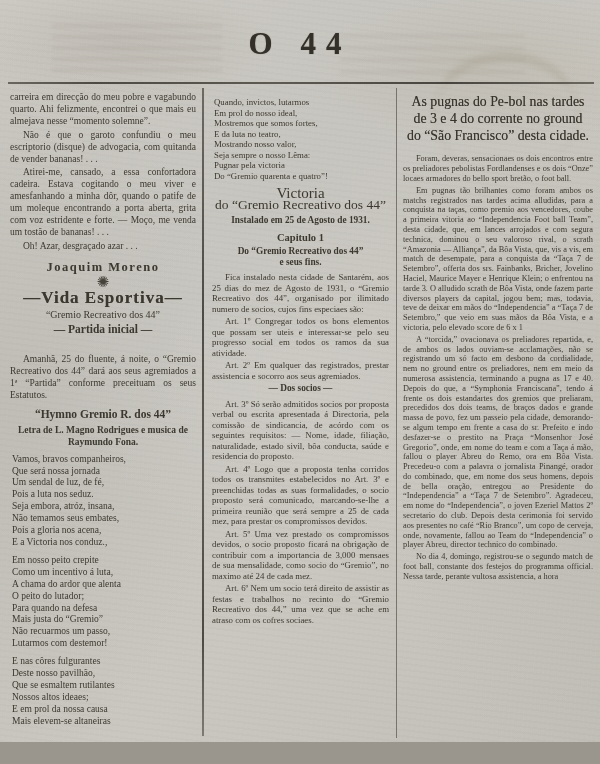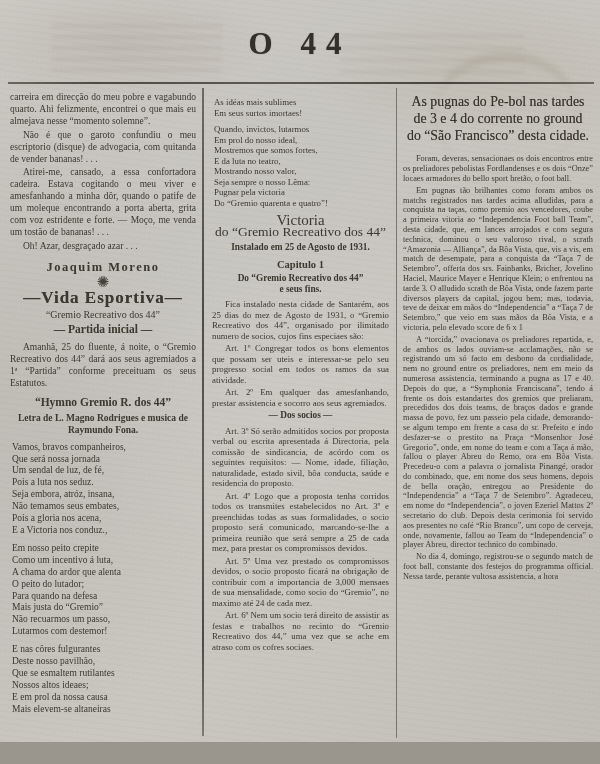--- a/index.html
+++ b/index.html
@@ -41,21 +41,21 @@
   .col-2{left:212px;width:177px;font-size:8.8px;line-height:10.5px;}
   .col-3{left:403px;width:190px;font-size:8.3px;line-height:9.8px;}
   .p{margin:0 0 2px 0;text-indent:13px;}
   .p-first{text-indent:0;}
   .verse{white-space:pre-line;text-align:left;margin:5px 0 6px 2px;}
   .sig{text-align:center;font-weight:bold;font-size:12.5px;letter-spacing:1.5px;margin:9px 0 2px;}
   .ornament{text-align:center;font-size:15px;margin:3px 0 2px;color:#45423a;}
   .vida-title{text-align:center;font-weight:bold;font-size:17px;letter-spacing:1px;margin:3px 0 5px;
     text-shadow:0 0 .6px rgba(50,46,38,.6);}
   .sub-quote{text-align:center;font-size:10px;margin:3px 0 4px;text-indent:0;}
-  .sub-dash{text-align:center;font-weight:bold;font-size:11.5px;margin:4px 0 6px;text-indent:0;}
+  .sub-dash{text-align:center;font-weight:bold;font-size:11.5px;margin:4px 0 18px;text-indent:0;}
   .hymn-title{text-align:center;font-weight:bold;font-size:11.5px;margin:7px 0 4px;text-indent:0;}
   .credits{text-align:center;font-weight:bold;font-size:9.5px;margin:2px 6px 4px;text-indent:0;}
   .estatutos-1{text-align:center;font-size:15px;margin:7px 0 0;text-indent:0;}
   .estatutos-2{text-align:center;font-size:13.5px;margin:1px 0 5px;text-indent:0;}
   .installed{text-align:center;font-weight:bold;font-size:9.3px;margin:3px 0 6px;text-indent:0;}
   .cap{text-align:center;font-weight:bold;font-size:10.5px;margin:7px 0 3px;text-indent:0;}
   .cap-sub{text-align:center;font-weight:bold;font-size:9.3px;margin:1px 0 5px;white-space:pre-line;}
   .headline{text-align:center;font-size:13.8px;line-height:16.8px;margin:2px 2px 10px;text-indent:0;
     color:#37342c;text-shadow:0 0 .5px rgba(50,46,38,.55);}
   .txt{color:#3b382f;}
@@ -106,39 +106,37 @@
 Lutarmos com destemor!</div>
     <div class="verse">E nas côres fulgurantes
 Deste nosso pavilhão,
 Que se esmaltem rutilantes
 Nossos altos ideaes;
 E em prol da nossa causa
 Mais elevem-se altaneiras</div>
   </div>
 
   <div class="col col-2">
-    <div class="verse">As idéas mais sublimes
-Em seus surtos imortaes!</div>
     <div class="verse">Quando, invictos, lutarmos
 Em prol do nosso ideal,
 Mostremos que somos fortes,
 E da luta no teatro,
 Mostrando nosso valor,
 Seja sempre o nosso Lêma:
 Pugnar pela victoria
 Do “Gremio quarenta e quatro”!</div>
     <div class="estatutos-1">Victoria</div>
     <div class="estatutos-2">do “Gremio Recreativo dos 44”</div>
     <div class="installed">Instalado em 25 de Agosto de 1931.</div>
     <div class="cap">Capitulo 1</div>
     <div class="cap-sub">Do “Gremio Recreativo dos 44”
 e seus fins.</div>
     <div class="p txt">Fica instalado nesta cidade de Santarém, aos 25 dias do mez de Agosto de 1931, o “Gremio Recreativo dos 44”, organisado por ilimitado numero de socios, cujos fins especiaes são:</div>
     <div class="p txt">Art. 1º Congregar todos os bons elementos que possam ser uteis e interessar-se pelo seu progresso social em todos os ramos da sua atividade.</div>
-    <div class="p txt">Art. 2º Em qualquer das amesfanhando, prestar assistencia e socorro aos seus agremiados.</div>
+    <div class="p txt">Art. 2º Em qualquer das registrados, prestar assistencia e socorro aos seus agremiados.</div>
     <div class="cap-sub">— Dos socios —</div>
     <div class="p txt">Art. 3º Só serão admitidos socios por proposta verbal ou escrita apresentada á Directoria, pela comissão de sindicancia, de acórdo com os seguintes requisitos: — Nome, idade, filiação, naturalidade, estado sivil, bôa conducta, saúde e residencia do proposto.</div>
     <div class="p txt">Art. 4º Logo que a proposta tenha corridos todos os transmites estabelecidos no Art. 3º e preenchidas todas as suas formalidades, o socio proposto será comunicado, marcando-se-lhe a primeira reunião que será sempre a 25 de cada mez, para prestar os compromissos devidos.</div>
     <div class="p txt">Art. 5º Uma vez prestado os compromissos devidos, o socio proposto ficará na obrigação de contribuir com a importancia de 3,000 mensaes de sua mensalidade, como socio do “Gremio”, no maximo até 24 de cada mez.</div>
     <div class="p txt">Art. 6º Nem um socio terá direito de assistir as festas e trabalhos no recinto do “Gremio Recreativo dos 44,” uma vez que se ache em atraso com os cofres sociaes.</div>
   </div>
 
   <div class="col col-3">
     <div class="headline">As pugnas do Pe-bol nas tardes de 3 e 4 do corrente no ground do “São Francisco” desta cidade.</div>
     <div class="p txt">Foram, deveras, sensacionaes os dois encontros entre os preliadores pebolistas Fordlandenses e os dois “Onze” locaes armadores do bello sport bretão, o foot ball.</div>

